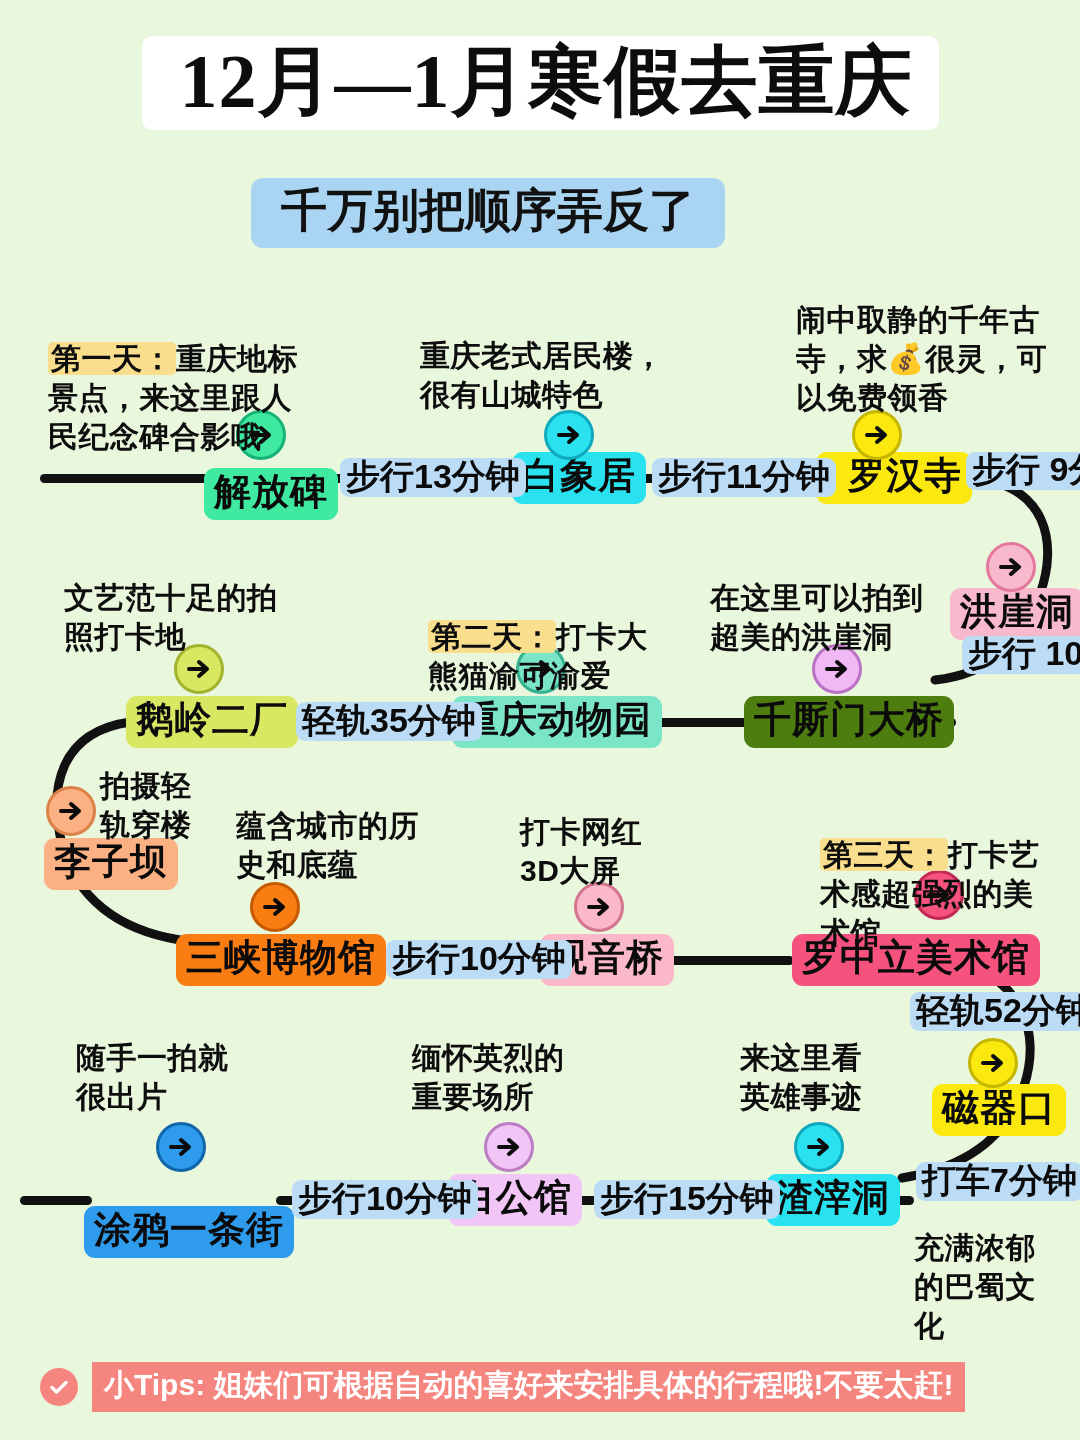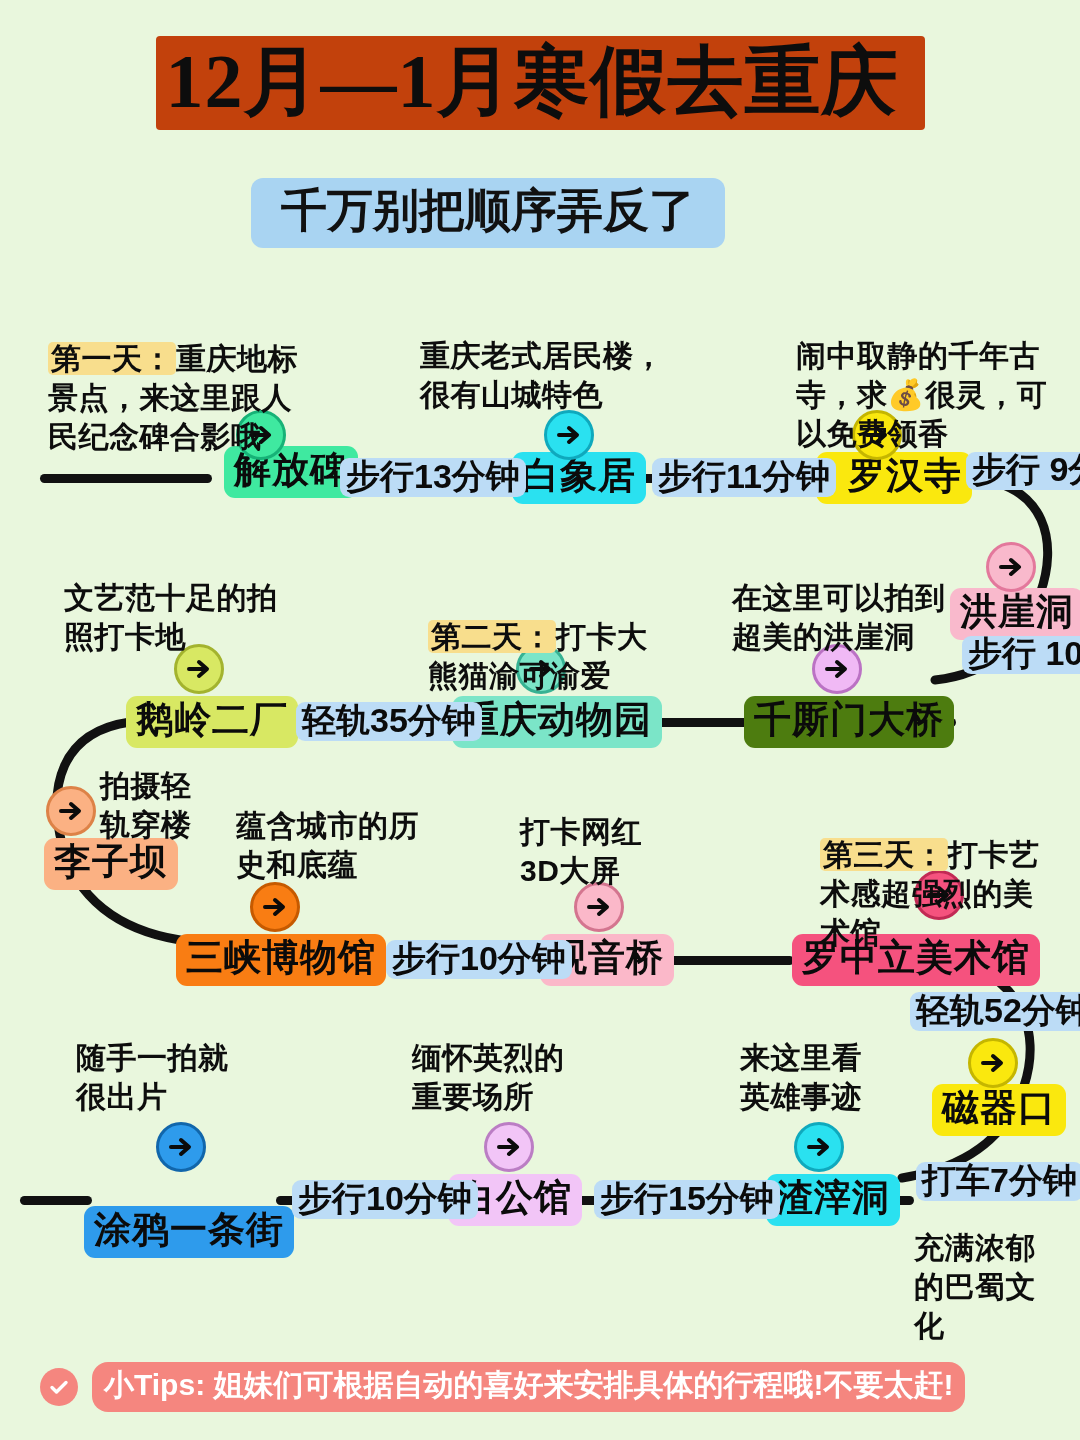--- a/index.html
+++ b/index.html
@@ -11,23 +11,23 @@
   }
   #stage { position: relative; width: 1080px; height: 1440px; }
 
   
   #title-wrap {
     position: absolute; left: 0; top: 36px; width: 1080px;
     text-align: center;
   }
   #title-hl {
     display: inline-block;
-    background: #c2410c;
-    border-radius: 4px;
-    padding: 2px 26px 6px 10px;
+    background: #ffffff;
+    border-radius: 10px;
+    padding: 2px 26px 6px 38px;
   }
   #title-text {
     font-family: "Liberation Serif", "DejaVu Serif", serif;
     font-weight: 700;
     font-size: 76px;
     line-height: 86px;
     color: #0d0d0d;
     letter-spacing: 1px;
     white-space: nowrap;
   }
@@ -119,21 +119,21 @@
     display: flex; align-items: center; gap: 14px;
   }
   #tips-check {
     width: 38px; height: 38px; border-radius: 50%;
     background: #f5867f;
     display: flex; align-items: center; justify-content: center;
     flex: 0 0 auto;
   }
   #tips-bar {
     background: #f5867f;
-    border-radius: 16px;
+    border-radius: 0;
     padding: 3px 12px 7px 12px;
     color: #ffffff;
     font-weight: 700;
     font-size: 30px;
     line-height: 40px;
     white-space: nowrap;
   }
 </style>
 </head>
 <body>
@@ -158,21 +158,21 @@
   <div class="rail" style="left:634px; top:474px; width:24px;"></div>
   <div class="rail" style="left:806px; top:474px; width:20px;"></div>
   <div class="rail" style="left:944px; top:474px; width:26px;"></div>
 
   <div class="curve" style="left:930px; top:474px;">
     <svg width="150" height="270" viewBox="0 0 150 270">
       <path d="M40 4 C 118 10, 128 70, 110 120 C 92 170, 60 200, 5 206" fill="none" stroke="#111" stroke-width="9" stroke-linecap="round"></path>
     </svg>
   </div>
 
-  <div class="chip" style="left:204px; top:446px; background:#3fe9a0;margin-left:20px;">解放碑</div>
+  <div class="chip" style="left:204px; top:468px; background:#3fe9a0;">解放碑</div>
   <div class="chip" style="left:512px; top:452px; background:#2ae1f0;">白象居</div>
   <div class="chip" style="left:816px; top:452px; background:#fae80e;padding-left:32px;">罗汉寺</div>
 
   <div class="leg" style="left:340px; top:458px;">步行13分钟</div>
   <div class="leg" style="left:652px; top:458px;">步行11分钟</div>
   <div class="leg two-line" style="left:966px; top:452px;">步行
 9分钟</div>
 
   <div class="badge" style="left:236px; top:410px; background:#3fe9a0; border:3px solid #17b277;">
     <svg width="28" height="28" viewBox="0 0 28 28">
@@ -190,21 +190,21 @@
       </svg>
   </div>
 
   <div class="note" style="left:420px; top:336px; width:300px;">重庆老式居民楼，
 很有山城特色</div>
   <div class="note" style="left:48px; top:300px; width:330px;">
     <span class="daytag">第一天：</span><span>重庆地标
 景点，来这里跟人
 民纪念碑合影哦</span>
   </div>
-  <div class="note" style="left:796px; top:300px; width:270px;margin-top:36px;">闹中取静的千年古
+  <div class="note" style="left:796px; top:300px; width:270px;">闹中取静的千年古
 寺，求💰很灵，可
 以免费领香</div>
 
   <div class="chip" style="left:950px; top:588px; background:#f9b9cc;">洪崖洞</div>
   <div class="badge" style="left:986px; top:542px; background:#f9b9cc; border:3px solid #e3789c;">
     <svg width="28" height="28" viewBox="0 0 28 28">
         <path d="M4 14h16M14 7l8 7-8 7" stroke="#0b0b0b" stroke-width="4" fill="none" stroke-linecap="round" stroke-linejoin="round"></path>
       </svg>
   </div>
   <div class="leg two-line" style="left:962px; top:636px;">步行
@@ -242,21 +242,21 @@
         <path d="M4 14h16M14 7l8 7-8 7" stroke="#0b0b0b" stroke-width="4" fill="none" stroke-linecap="round" stroke-linejoin="round"></path>
       </svg>
   </div>
 
   <div class="note" style="left:64px; top:578px; width:250px;">文艺范十足的拍
 照打卡地</div>
   <div class="note" style="left:428px; top:578px; width:260px;">
     <span class="daytag">第二天：</span><span>打卡大
 熊猫渝可渝爱</span>
   </div>
-  <div class="note" style="left:732px; top:578px; width:260px;font-family:Liberation Serif, serif;">在这里可以拍到
+  <div class="note" style="left:710px; top:578px; width:260px;font-family:Liberation Serif, serif;">在这里可以拍到
 超美的洪崖洞</div>
 
   <div class="chip" style="left:44px; top:838px; background:#fbb183;">李子坝</div>
   <div class="badge" style="left:46px; top:786px; background:#fbb183; border:3px solid #dd8247;">
     <svg width="28" height="28" viewBox="0 0 28 28">
         <path d="M4 14h16M14 7l8 7-8 7" stroke="#0b0b0b" stroke-width="4" fill="none" stroke-linecap="round" stroke-linejoin="round"></path>
       </svg>
   </div>
   <div class="note" style="left:100px; top:766px; width:140px;">拍摄轻
 轨穿楼</div>

